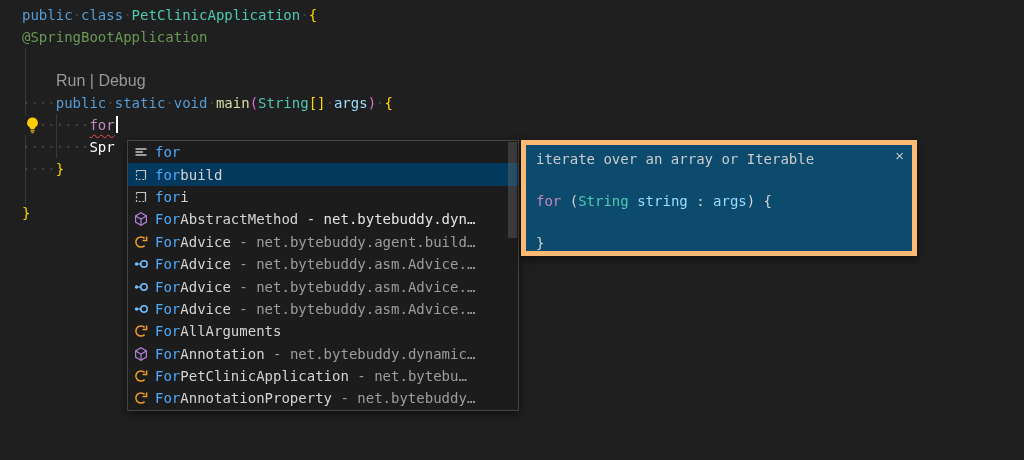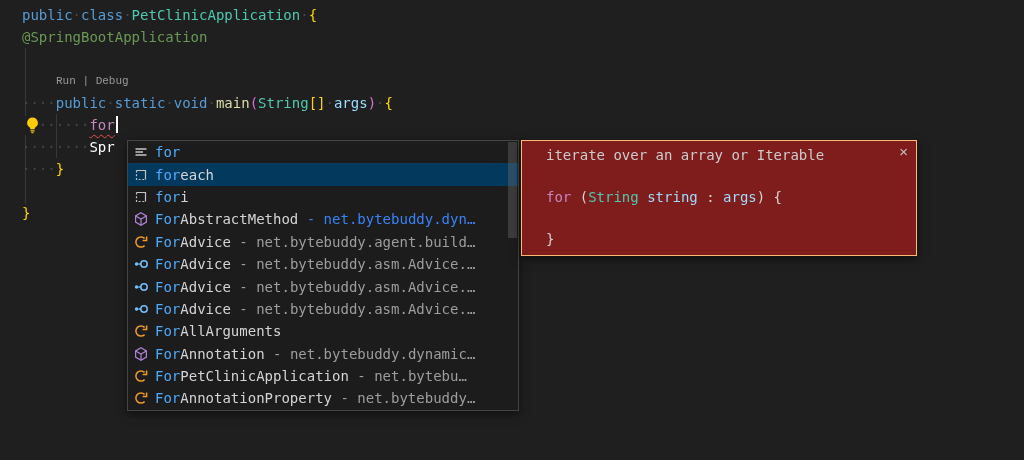--- a/index.html
+++ b/index.html
@@ -15,22 +15,22 @@
   
   .guide { position: absolute; width: 1px; background: #393939; z-index: 0; }
   #guide1 { left: 25px; top: 48px; height: 156px; }
   #guide2 { left: 56px; top: 114px; height: 44px; }
 
   
   #code-lines { position: absolute; left: 22px; top: 4px; z-index: 1; font-size: 14px; }
   .code-line { height: 22px; line-height: 22px; white-space: pre; }
   .code-line span { white-space: pre; }
   .codelens {
-    font-family: Liberation Mono, monospace;
-    font-size: 11px;
+    font-family: Liberation Sans, sans-serif;
+    font-size: 16px;
     color: #999999;
     padding-left: 34px;
   }
   .cl-link { cursor: pointer; }
   .cl-sep { color: #6e6e6e; }
   .squiggle {
     text-decoration: underline wavy #F14C4C;
     text-decoration-thickness: 1px;
     text-underline-offset: 4px;
   }
@@ -75,25 +75,25 @@
     position: absolute; right: 1px; top: 1px;
     width: 9px; height: 96px;
     background: rgba(121,121,121,0.35);
     cursor: pointer;
   }
 
   
   .docs {
     position: absolute; left: 521px; top: 140px;
     width: 396px; height: 116px;
-    background: #7f1d1d;
-    border: 1px solid #fdba74;
+    background: #0c4a6e;
+    border: 5px solid #fdba74;
     box-shadow: 0 3px 9px rgba(0,0,0,.55);
     z-index: 10;
-    padding: 4px 24px;
+    padding: 4px 10px;
     font-size: 14px;
     color: #cccccc;
   }
   .docs-line { height: 21px; line-height: 21px; white-space: pre; }
   #docs-code { margin-top: 21px; }
   .docs-close {
     position: absolute; top: 3px; right: 8px;
     font-size: 15px; line-height: 15px;
     color: #c5c5c5; cursor: pointer;
     font-family: "Liberation Sans", sans-serif;
@@ -128,29 +128,29 @@
   </div>
 
   <div class="suggest">
     <div id="suggest-rows">
         <div class="suggest-row"><span class="s-icon"><svg viewBox="0 0 16 16">
               <path d="M2.5 5h11M2.5 8h7.5M2.5 11h11" stroke="#C5C5C5" stroke-width="1.3" fill="none"></path>
             </svg></span><span class="s-match" style="color: rgb(77, 170, 252);">for</span></div>
         <div class="suggest-row" style="background: rgb(4, 57, 94);"><span class="s-icon"><svg viewBox="0 0 16 16">
               <path d="M3.5 3.5h9v9" fill="none" stroke="#C5C5C5" stroke-width="1.2"></path>
               <path d="M3.5 3.5v9h9" fill="none" stroke="#C5C5C5" stroke-width="1.2" stroke-dasharray="2 1.7"></path>
-            </svg></span><span class="s-match" style="color: rgb(77, 170, 252);">for</span><span style="color: rgb(212, 212, 212);">each</span></div>
+            </svg></span><span class="s-match" style="color: rgb(77, 170, 252);">for</span><span style="color: rgb(212, 212, 212);">build</span></div>
         <div class="suggest-row"><span class="s-icon"><svg viewBox="0 0 16 16">
               <path d="M3.5 3.5h9v9" fill="none" stroke="#C5C5C5" stroke-width="1.2"></path>
               <path d="M3.5 3.5v9h9" fill="none" stroke="#C5C5C5" stroke-width="1.2" stroke-dasharray="2 1.7"></path>
             </svg></span><span class="s-match" style="color: rgb(77, 170, 252);">for</span><span style="color: rgb(212, 212, 212);">i</span></div>
         <div class="suggest-row"><span class="s-icon"><svg viewBox="0 0 16 16">
               <path d="M8 1.8l5.4 3.1v6.2L8 14.2l-5.4-3.1V4.9z" fill="none" stroke="#B180D7" stroke-width="1.2"></path>
               <path d="M2.6 4.9L8 8l5.4-3.1M8 8v6.2" fill="none" stroke="#B180D7" stroke-width="1.2"></path>
-            </svg></span><span class="s-match" style="color: rgb(77, 170, 252);">For</span><span style="color: rgb(212, 212, 212);">AbstractMethod</span><span class="s-detail" style="color: #3b82f6;"> - net.bytebuddy.dyn…</span></div>
+            </svg></span><span class="s-match" style="color: rgb(77, 170, 252);">For</span><span style="color: rgb(212, 212, 212);">AbstractMethod</span><span class="s-detail" style="color: #e5e5e5;"> - net.bytebuddy.dyn…</span></div>
         <div class="suggest-row"><span class="s-icon"><svg viewBox="0 0 16 16">
               <path d="M11.6 4.4A5.1 5.1 0 1 0 11.6 11.6" fill="none" stroke="#EE9D28" stroke-width="1.5"></path>
               <path d="M9.6 6.4h4v-4" fill="none" stroke="#EE9D28" stroke-width="1.5"></path>
             </svg></span><span class="s-match" style="color: rgb(77, 170, 252);">For</span><span style="color: rgb(212, 212, 212);">Advice</span><span class="s-detail" style="color: rgb(157, 157, 157);"> - net.bytebuddy.agent.build…</span></div>
         <div class="suggest-row"><span class="s-icon"><svg viewBox="0 0 16 16">
               <circle cx="11" cy="8" r="3.2" fill="none" stroke="#75BEFF" stroke-width="1.5"></circle>
               <circle cx="3.6" cy="8" r="1.8" fill="#75BEFF"></circle>
               <path d="M5.4 8h2.4" stroke="#75BEFF" stroke-width="1.5"></path>
             </svg></span><span class="s-match" style="color: rgb(77, 170, 252);">For</span><span style="color: rgb(212, 212, 212);">Advice</span><span class="s-detail" style="color: rgb(157, 157, 157);"> - net.bytebuddy.asm.Advice.…</span></div>
         <div class="suggest-row"><span class="s-icon"><svg viewBox="0 0 16 16">

